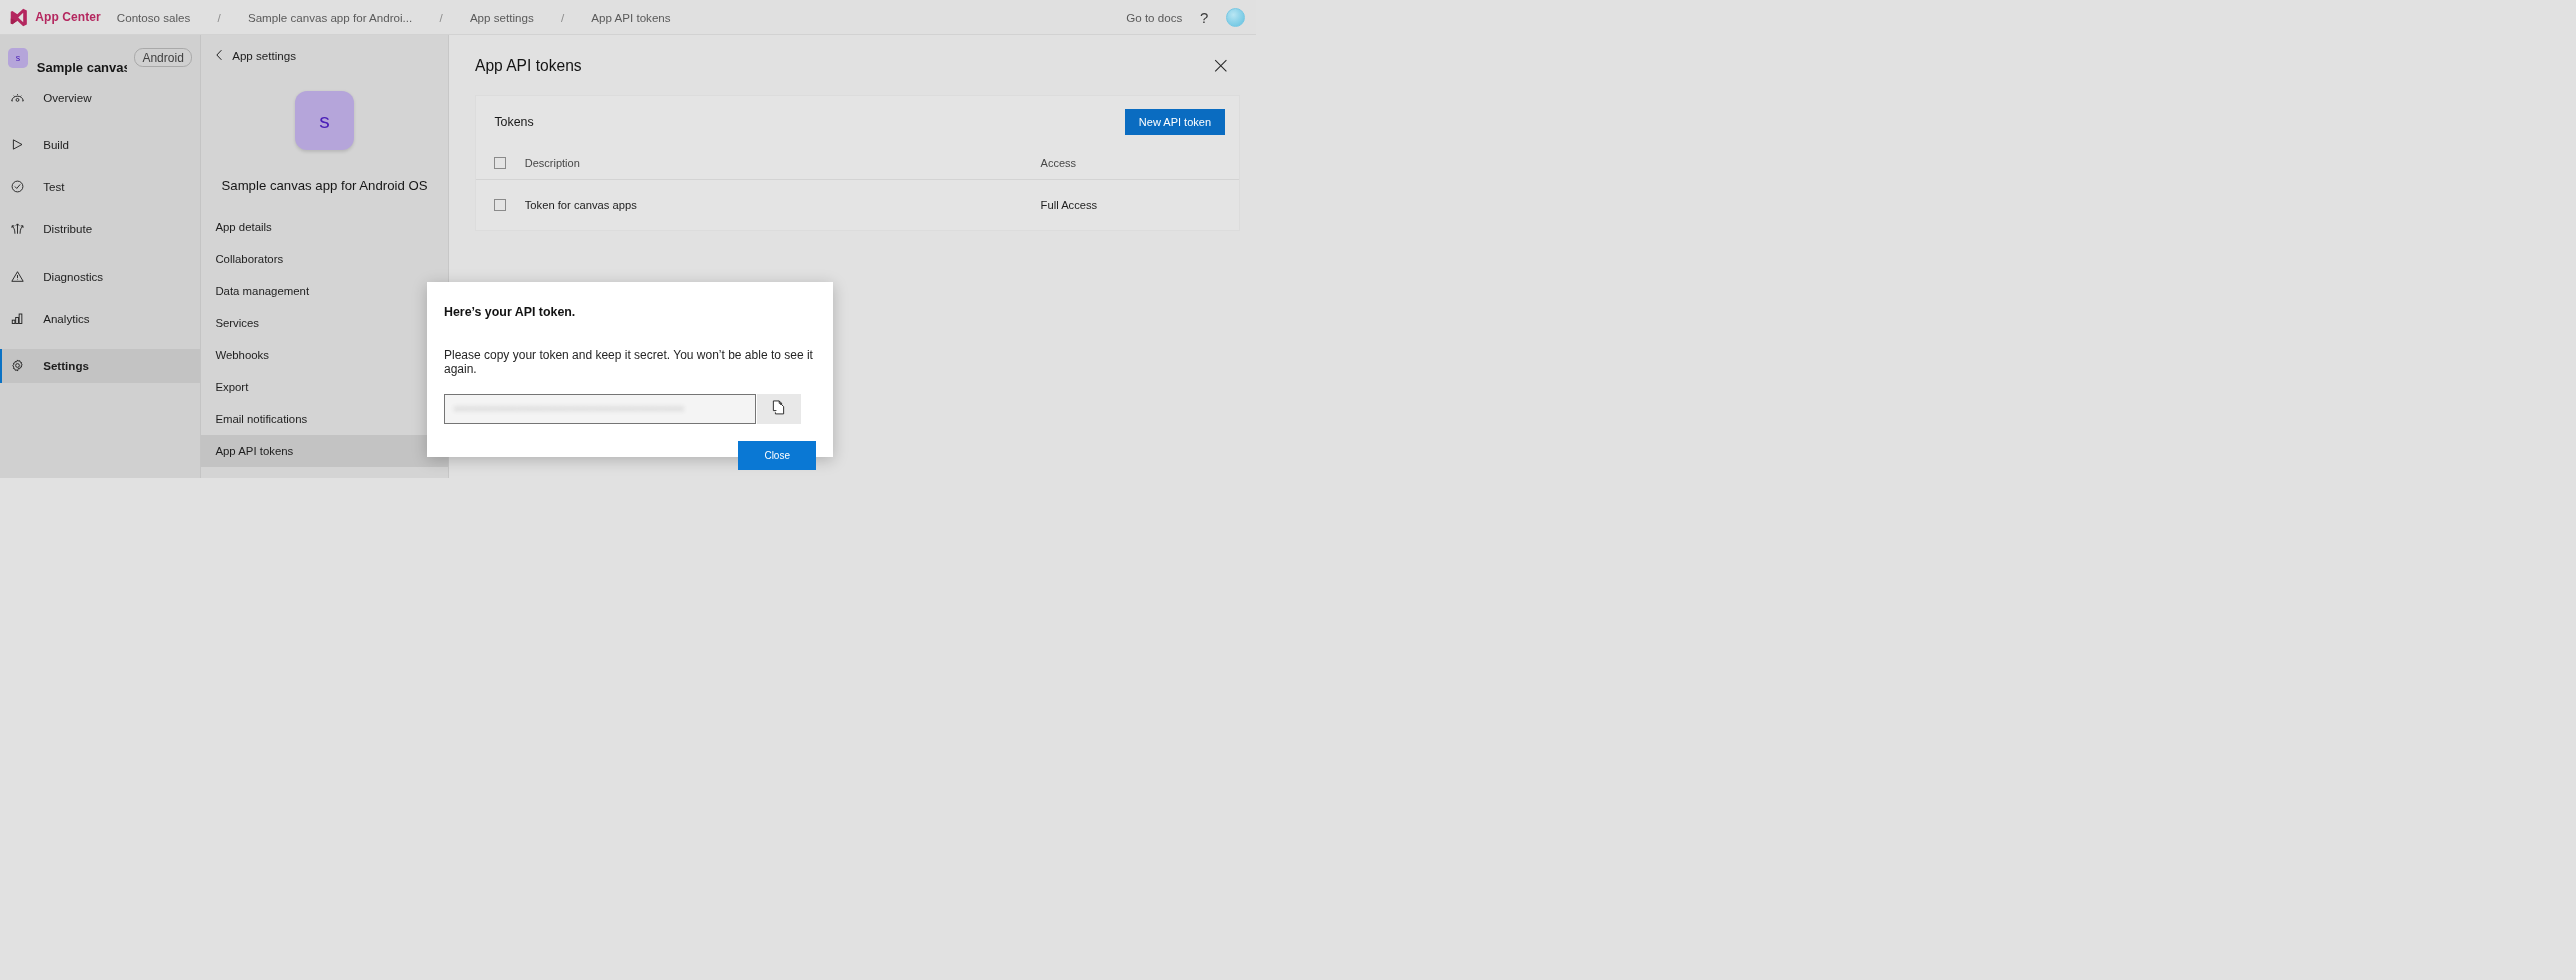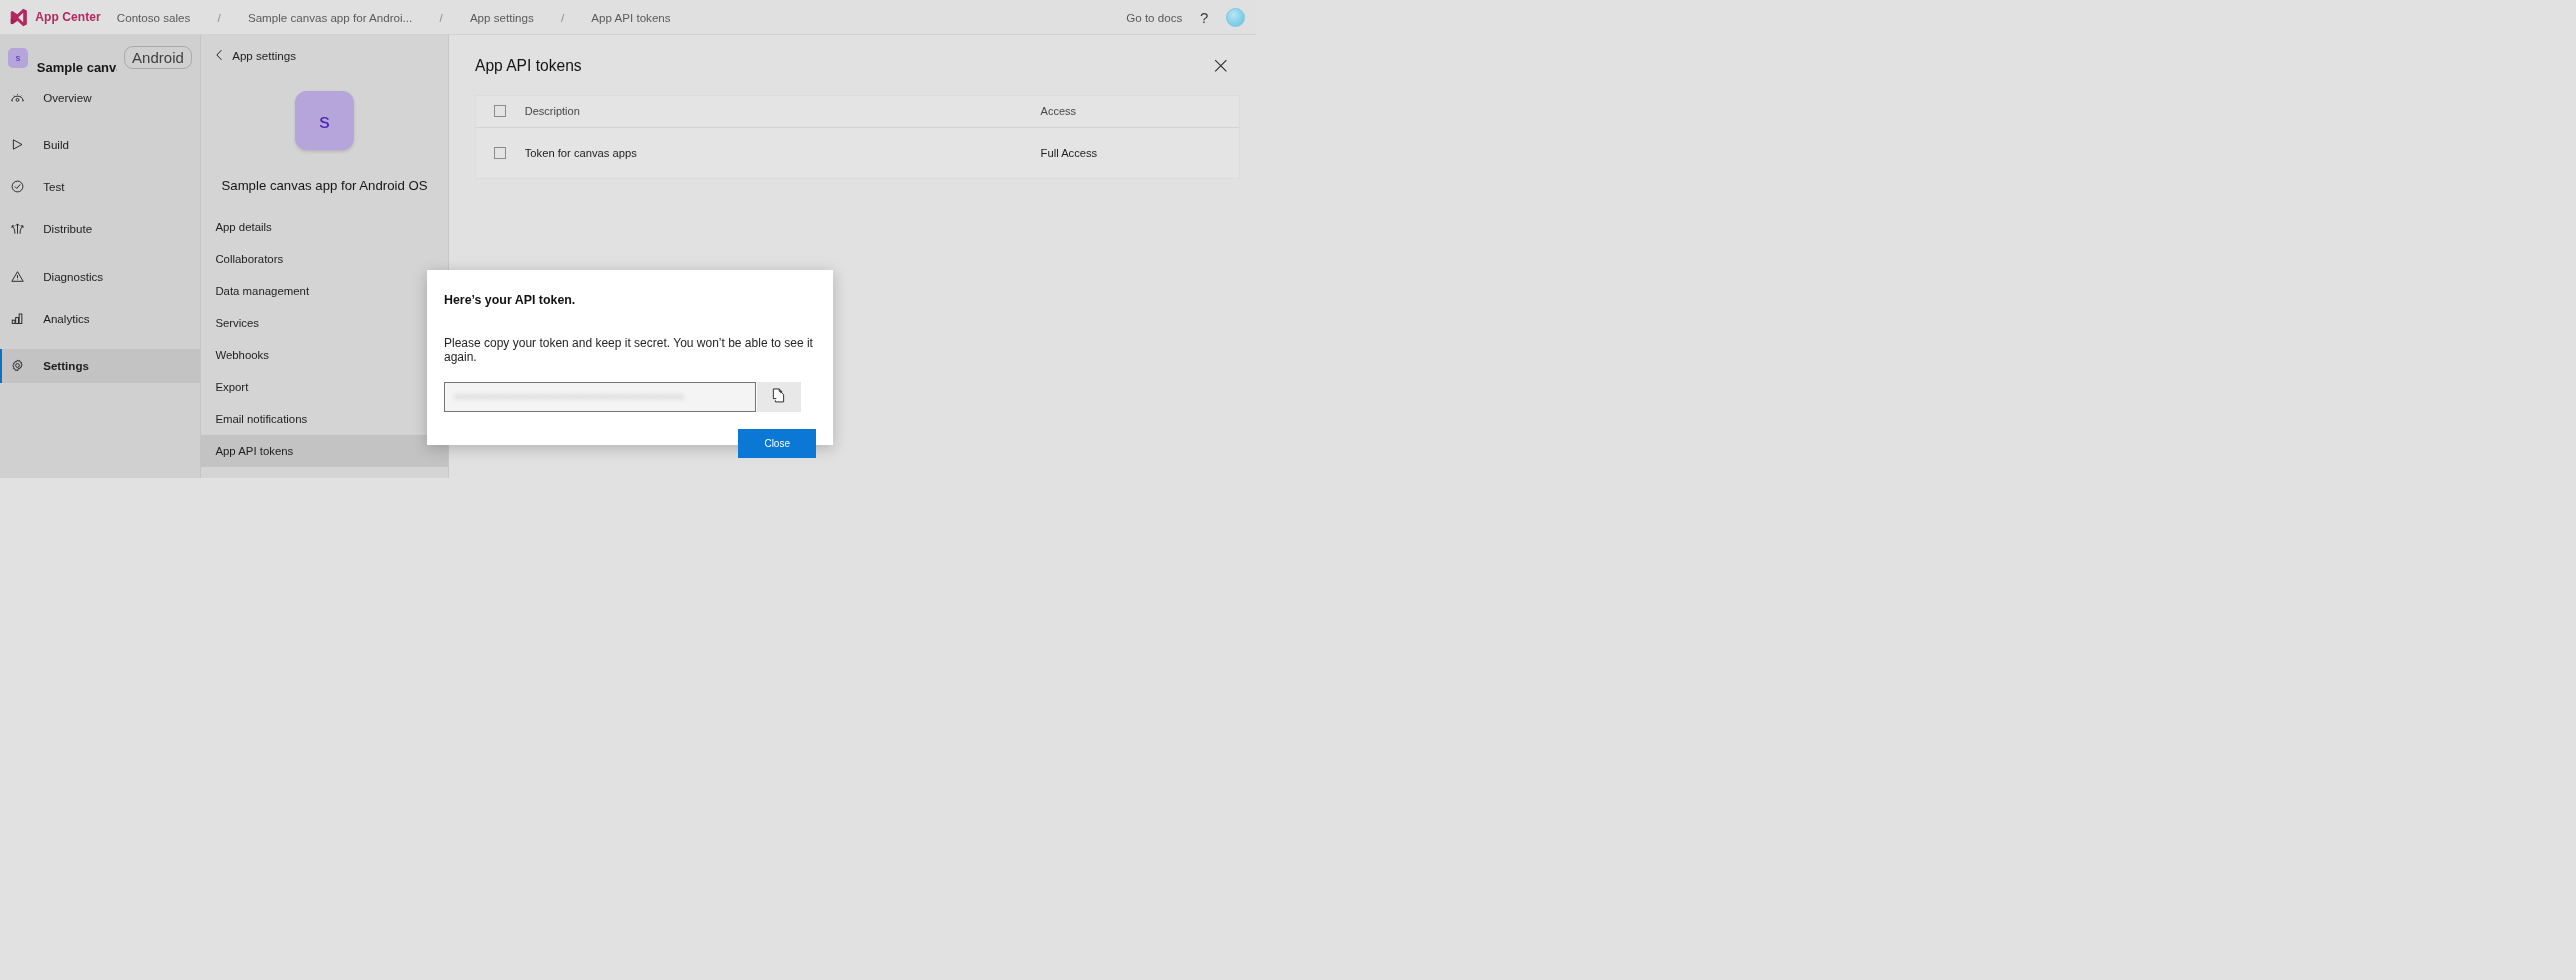--- a/index.html
+++ b/index.html
@@ -52,21 +52,21 @@
   #app-badge {
     width: 20px; height: 20px; border-radius: 4.8px; background: #b5a5da;
     color: #4b20b8; font-size: 8.8px; display: flex; align-items: center;
     justify-content: center; flex: none; margin-right: 8.8px;
   }
   #app-name {
     font-size: 13px; font-weight: 700; color: #161616; white-space: nowrap;
     overflow: hidden; margin-right: 7.2px; margin-top: 20px;
   }
   #platform-pill {
-    border: 0.8px solid #a9a9a9; border-radius: 8.8px; font-size: 15px;
+    border: 0.8px solid #a9a9a9; border-radius: 8.8px; font-size: 12px;
     color: #3f3f3f; padding: 1.6px 7.2px; white-space: nowrap; flex: none;
   }
   .nav-item {
     display: flex; align-items: center; height: 34px; padding-left: 9.6px;
     position: relative; color: #1d1d1d; font-size: 11.6px;
   }
   .nav-item .ico { width: 24px; display: flex; align-items: center; justify-content: flex-start; flex: none; }
   .nav-item .lbl { margin-left: 9.6px; }
   .nav-item.active { background: #c3c3c3; font-weight: 700; }
   .nav-item.active::before {
@@ -132,21 +132,21 @@
     width: 12px; height: 12px; border: 0.8px solid #8a8a8a; background: #e4e4e4;
     flex: none; margin-right: 18.4px;
   }
   .col-desc { font-size: 11px; color: #474747; flex: 1; }
   .col-access { font-size: 11px; color: #474747; width: 184px; }
   #tbl-row-1 .col-desc, #tbl-row-1 .col-access { color: #1d1d1d; font-size: 11.2px; }
 
   
   #modal-scrim { position: absolute; inset: 0; pointer-events: none; }
   #modal {
-    position: absolute; left: 427px; top: 270px; width: 406px; height: 175px;
+    position: absolute; left: 427px; top: 282px; width: 406px; height: 175px;
     background: #fff; box-shadow: 0 3.2px 14.4px rgba(0,0,0,.22);
     padding: 23px 17px 0 17px;
   }
   #modal-title { font-size: 12.4px; font-weight: 700; color: #121212; }
   #modal-desc { font-size: 12px; color: #252525; margin-top: 29px; }
   #token-row { display: flex; margin-top: 18.4px; }
   #token-field {
     width: 312px; height: 30px; background: #f4f4f4; border: 0.8px solid #757575;
     display: flex; align-items: center; padding-left: 8.8px; overflow: hidden;
   }
@@ -327,20 +327,24 @@
   <div id="main-head">
     <div id="page-title">App API tokens</div>
     <div id="close-x">
       <svg width="13.6" height="13.6" viewBox="0 0 17 17" fill="none" stroke="#272727" stroke-width="1.3">
         <path d="M1.5 1.5 L15.5 15.5 M15.5 1.5 L1.5 15.5"></path>
       </svg>
     </div>
   </div>
 
   <div id="tokens-card">
+    <div id="tokens-card-head">
+      <span id="tokens-label">Tokens</span>
+      <button id="new-token-btn">New API token</button>
+    </div>
 
     <div class="tbl-row" id="tbl-header">
       <div class="cbox"></div>
       <div class="col-desc">Description</div>
       <div class="col-access">Access</div>
     </div>
 
     <div class="tbl-row" id="tbl-row-1">
       <div class="cbox"></div>
       <div class="col-desc">Token for canvas apps</div>

